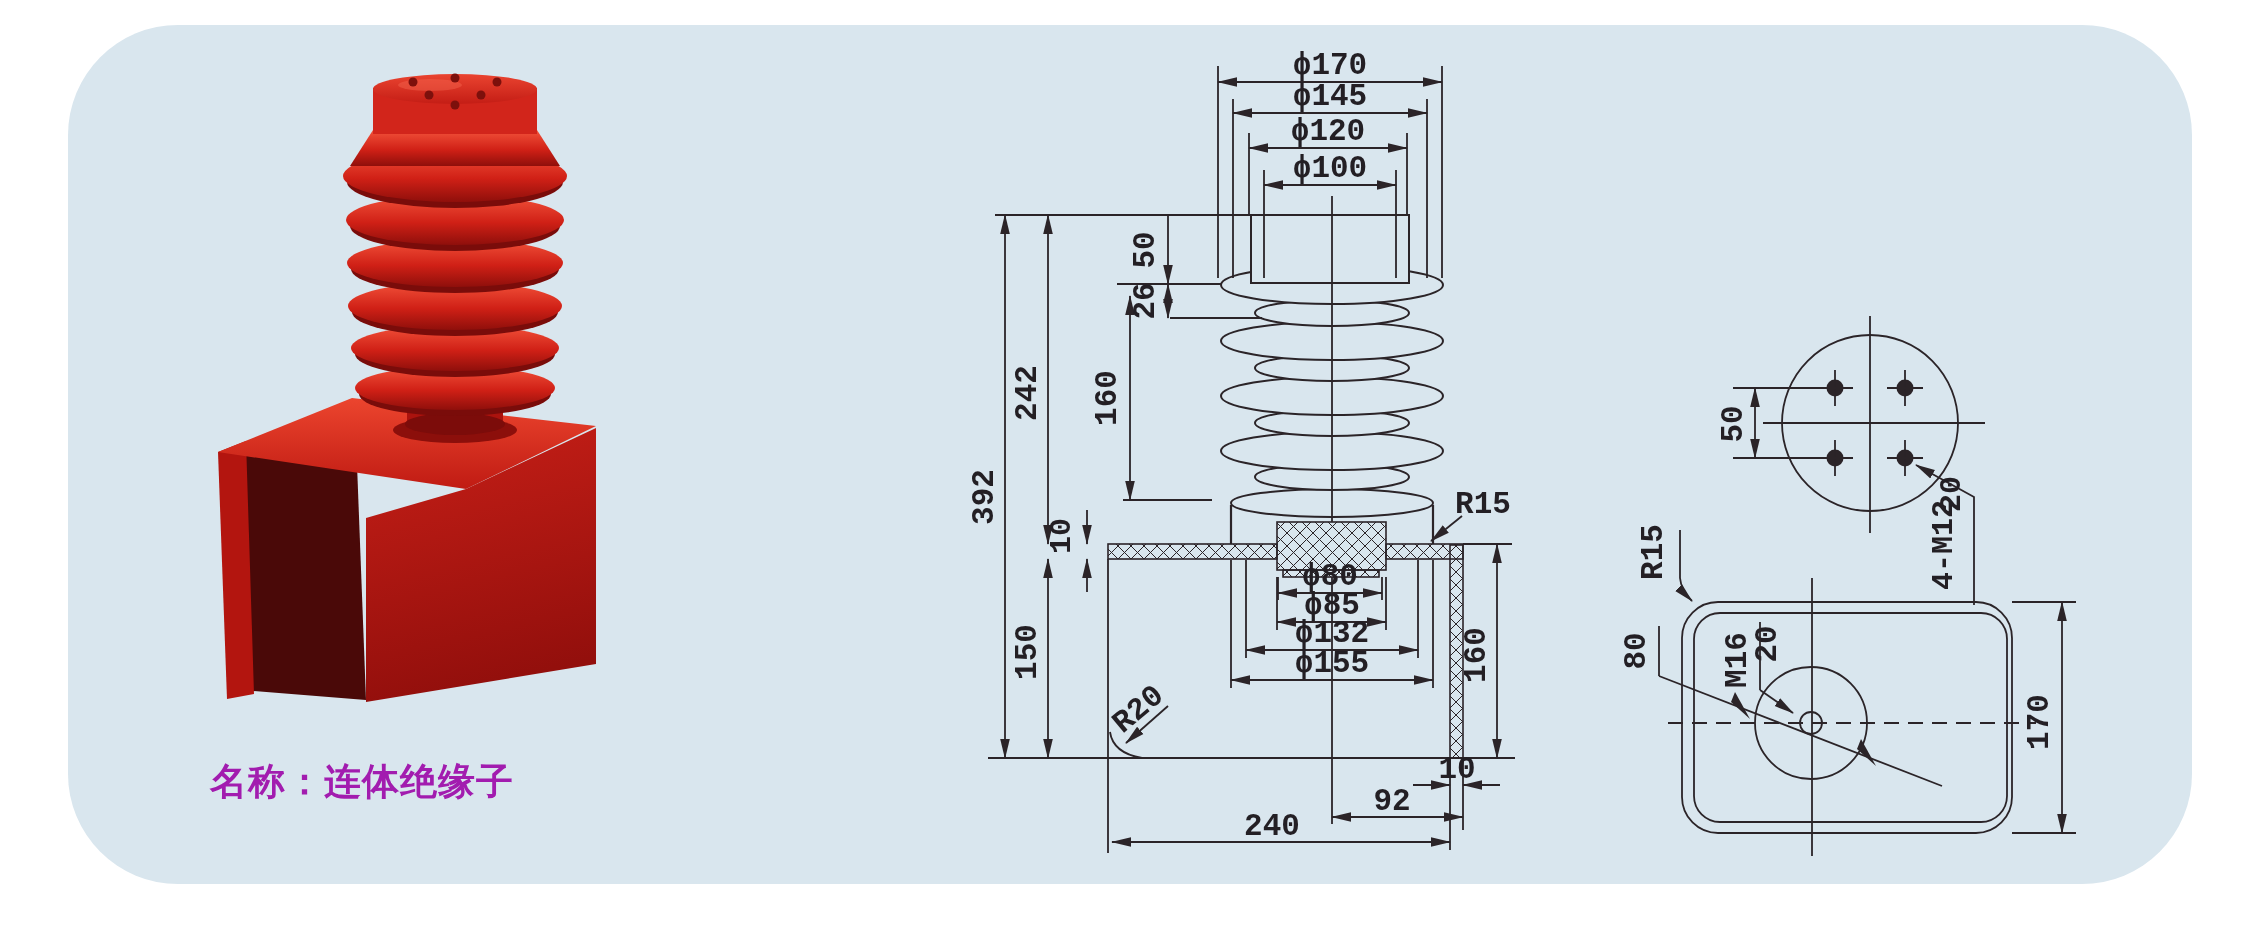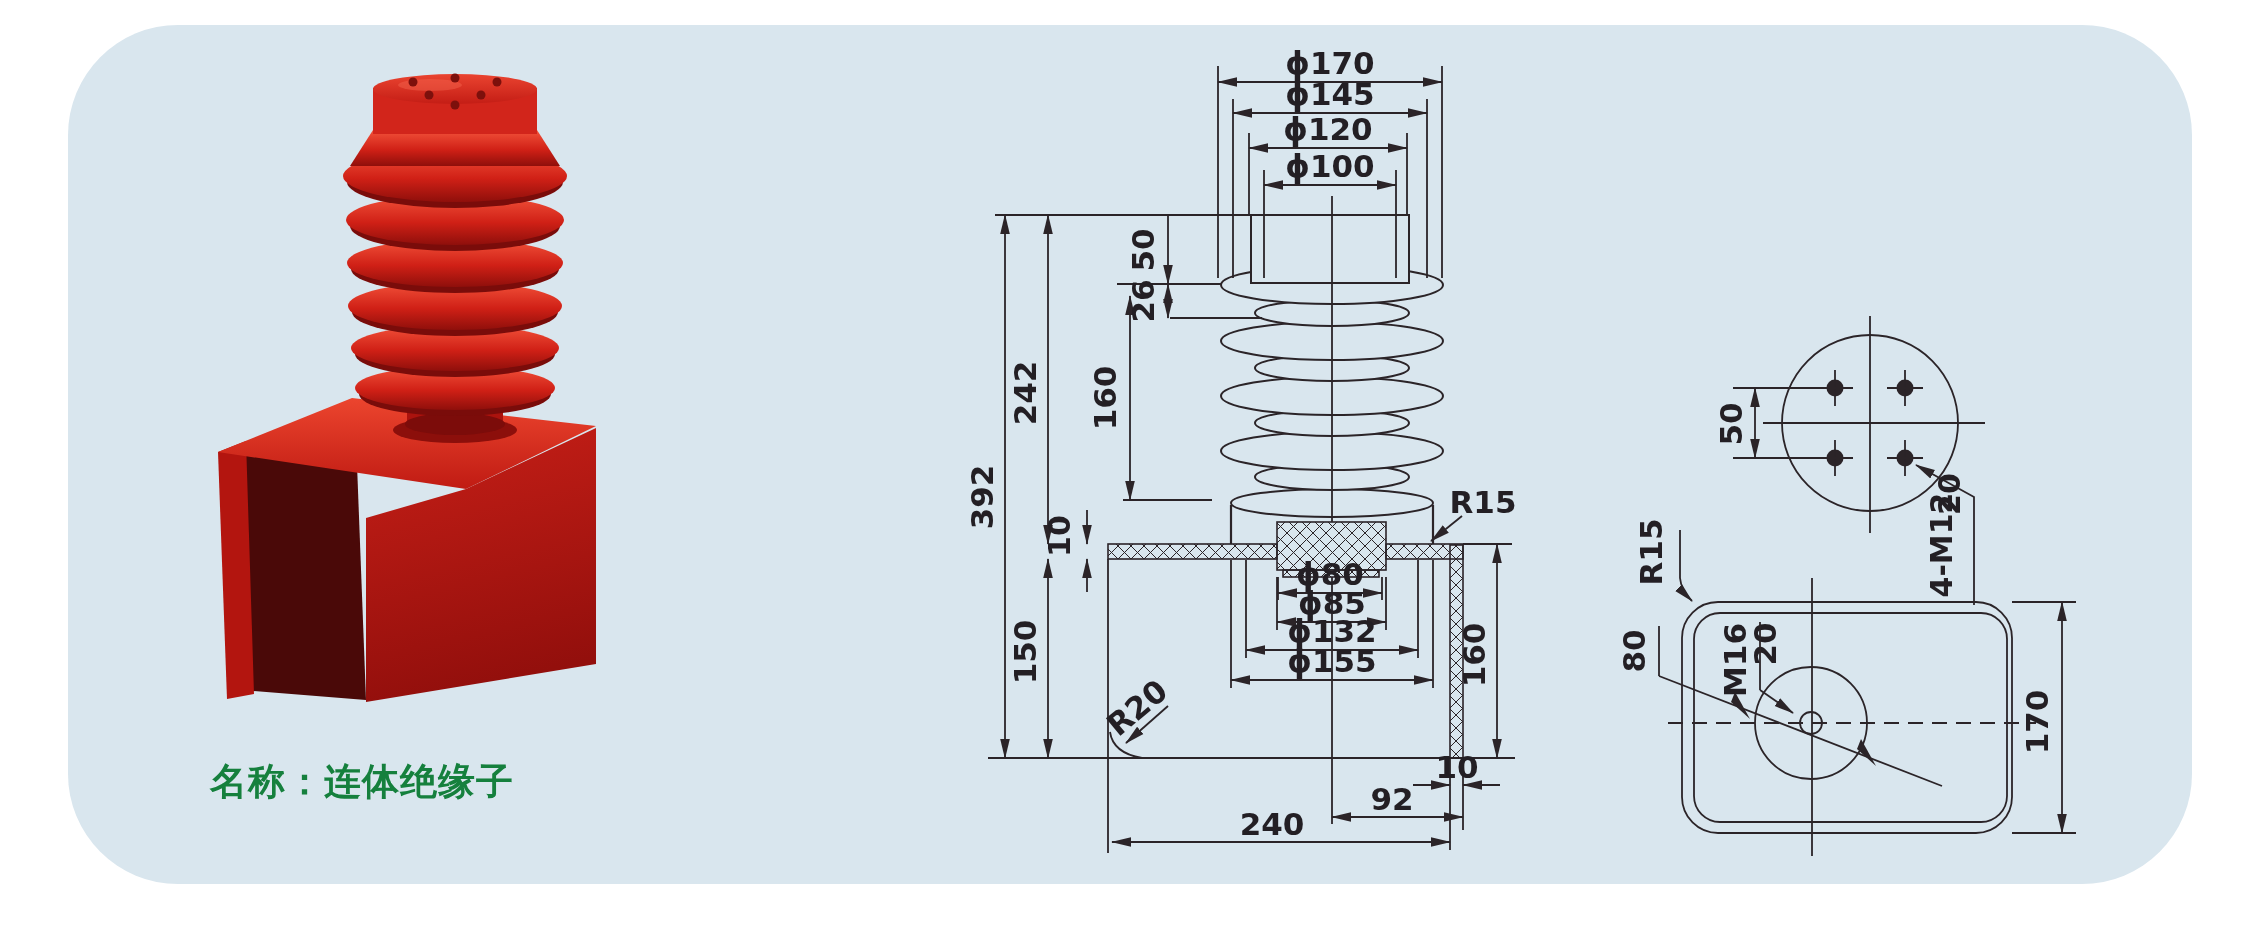--- a/index.html
+++ b/index.html
@@ -1,20 +1,20 @@
 <!DOCTYPE html>
 <html><head>
 <meta charset="utf-8">
 <style>
   html,body{margin:0;padding:0;background:#ffffff;width:2263px;height:941px;overflow:hidden;
             font-family:"DejaVu Sans","Liberation Sans",sans-serif;}
-  #stage{position:relative;width:2263px;height:892px;background:#fff;}
+  #stage{position:relative;width:2263px;height:892px;background:#fff;font-family:Liberation Mono, monospace;}
   #panel{position:absolute;left:68px;top:25px;width:2124px;height:859px;background:#d9e6ee;border-radius:110px;}
   #drawing{position:absolute;left:0;top:0;}
-  .cjk-line{position:absolute;left:210px;color:#15803d;font-weight:700;font-size:37px;letter-spacing:1px;white-space:nowrap;}
+  .cjk-line{position:absolute;left:210px;color:#a21caf;font-weight:700;font-size:37px;letter-spacing:1px;white-space:nowrap;}
   #name-line{top:757px;}
   #model-line{top:817px;}
   text{fill:#231f24;font-weight:700;}
   .dimtxt{font-size:31px;}
   .dimtxt-s{font-size:30px;}
   .ln{stroke:#2b2428;stroke-width:1.8;fill:none;}
   .lnk{stroke:#2b2428;stroke-width:2.2;fill:none;}
   .shape{fill:#d9e6ee;stroke:#2b2428;stroke-width:2;}
   .hatch{fill:url(#xh);stroke:#2b2428;stroke-width:1.6;}
 </style>

